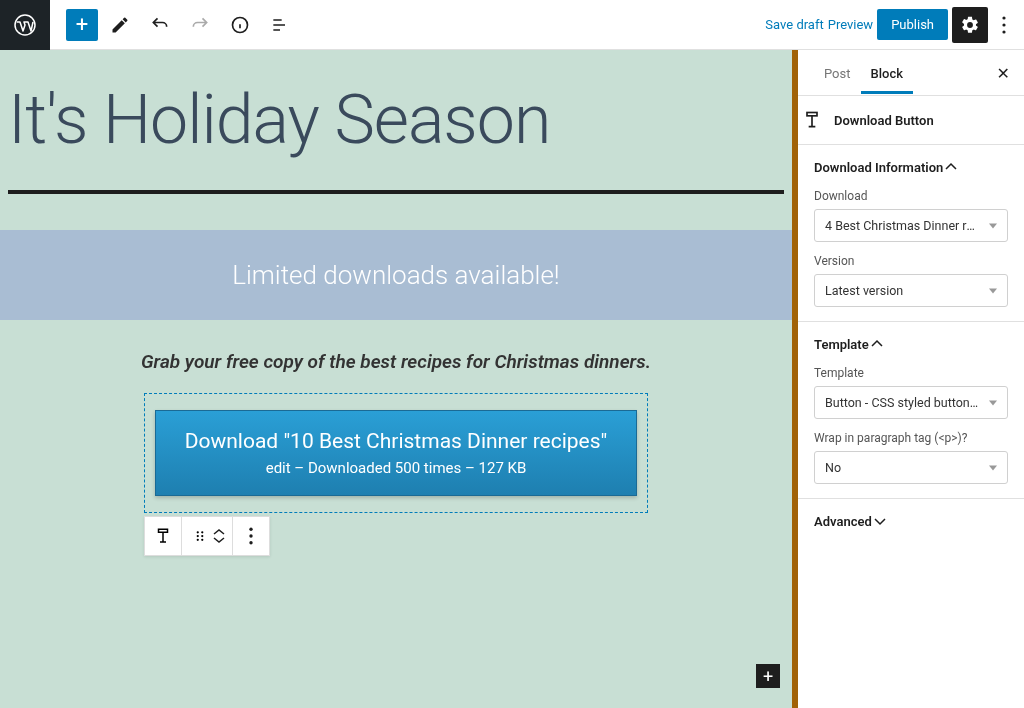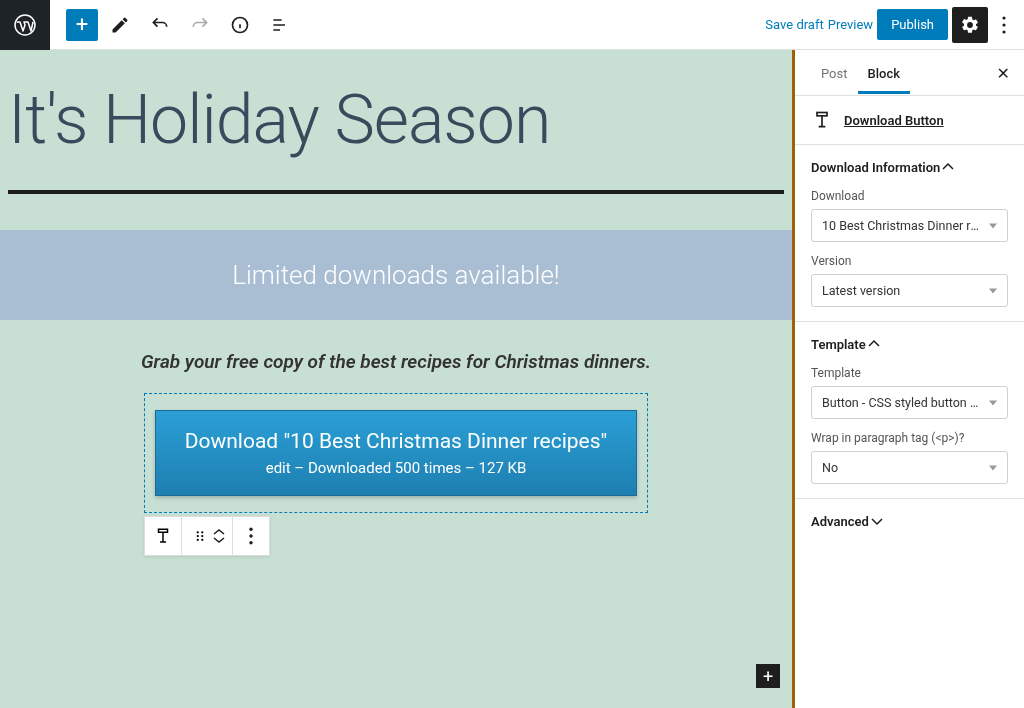--- a/index.html
+++ b/index.html
@@ -28,26 +28,26 @@
 .tb-sec:last-child { border-right: none; }
 .tb-btn { width: 24px; height: 24px; display: flex; align-items: center; justify-content: center; cursor: pointer; }
 .tb-btn svg { width: 18px; height: 18px; }
 .tb-updown { display: flex; flex-direction: column; }
 .tb-updown svg { width: 14px; height: 8px; }
 .block-frame { margin: 0 144px; border: 1.5px dashed #007cba; padding: 16px 10px; }
 .dl-btn { background: linear-gradient(#2a9fd6, #1e7fb0); border: 1px solid #1a6a95; color: #fff; text-align: center; padding: 18px 20px; box-shadow: 0 2px 4px rgba(0,0,0,0.2); }
 .dl-title { font-size: 21px; font-weight: 400; margin-bottom: 6px; }
 .dl-meta { font-size: 15px; }
 .add-block-btn { position: absolute; right: 12px; bottom: 20px; width: 24px; height: 24px; background: #1e1e1e; color: #fff; display: flex; align-items: center; justify-content: center; cursor: pointer; font-size: 18px; }
-.sidebar { width: 232px; border-left: 3px solid #a16207; display: flex; flex-direction: column; font-size: 13px; color: #1e1e1e; }
+.sidebar { width: 232px; border-left: 6px solid #a16207; display: flex; flex-direction: column; font-size: 13px; color: #1e1e1e; }
 .tabs { display: flex; align-items: center; border-bottom: 1px solid #e0e0e0; padding: 0 16px; position: relative; height: 46px; }
 .tab { padding: 14px 10px 12px; cursor: pointer; color: #757575; }
 .tab.active { color: #1e1e1e; border-bottom: 3px solid #007cba; font-weight: 500; padding-bottom: 10px; }
 .close-x { position: absolute; right: 14px; top: 14px; cursor: pointer; font-size: 16px; }
-.block-header { display: flex; align-items: center; gap: 12px; padding: 14px 17px; font-weight: 600; text-decoration: underline; }
+.block-header { display: flex; align-items: center; gap: 12px; padding: 14px 4px; font-weight: 600; }
 .block-header svg { width: 20px; height: 20px; }
 .panel { border-top: 1px solid #e0e0e0; }
 .panel-head { display: flex; justify-content: flex-start; align-items: center; padding: 14px 16px; font-weight: 600; cursor: pointer; }
 .panel-head svg { width: 16px; height: 16px; }
 .panel-body { padding: 0 16px 14px; }
 .field-label { color: #555; margin-bottom: 6px; font-size: 12px; }
 .field-label2 { color: #555; margin: 12px 0 6px; font-size: 12px; }
 .select { border: 1px solid #d0d0d0; border-radius: 3px; padding: 8px 26px 8px 10px; font-size: 12.5px; position: relative; cursor: pointer; color: #333; white-space: nowrap; overflow: hidden; text-overflow: ellipsis; }
 .select::after { content: ""; position: absolute; right: 10px; top: 50%; width: 0; height: 0; border-left: 4px solid transparent; border-right: 4px solid transparent; border-top: 5px solid #999; transform: translateY(-50%); }
 </style>
@@ -182,21 +182,21 @@
 
     <div class="panel">
       <div class="panel-head">
         <span>Download Information</span>
         <svg viewBox="0 0 16 16">
             <path d="M3 10l5-5 5 5" fill="none" stroke="#1e1e1e" stroke-width="1.5"></path>
           </svg>
       </div>
       <div class="panel-body">
         <div class="field-label">Download</div>
-        <div class="select">10 Best Christmas Dinner recipes</div>
+        <div class="select">4 Best Christmas Dinner recipes</div>
         <div class="field-label2">Version</div>
         <div class="select">Latest version</div>
       </div>
     </div>
 
     <div class="panel">
       <div class="panel-head">
         <span>Template</span>
         <svg viewBox="0 0 16 16">
             <path d="M3 10l5-5 5 5" fill="none" stroke="#1e1e1e" stroke-width="1.5"></path>

